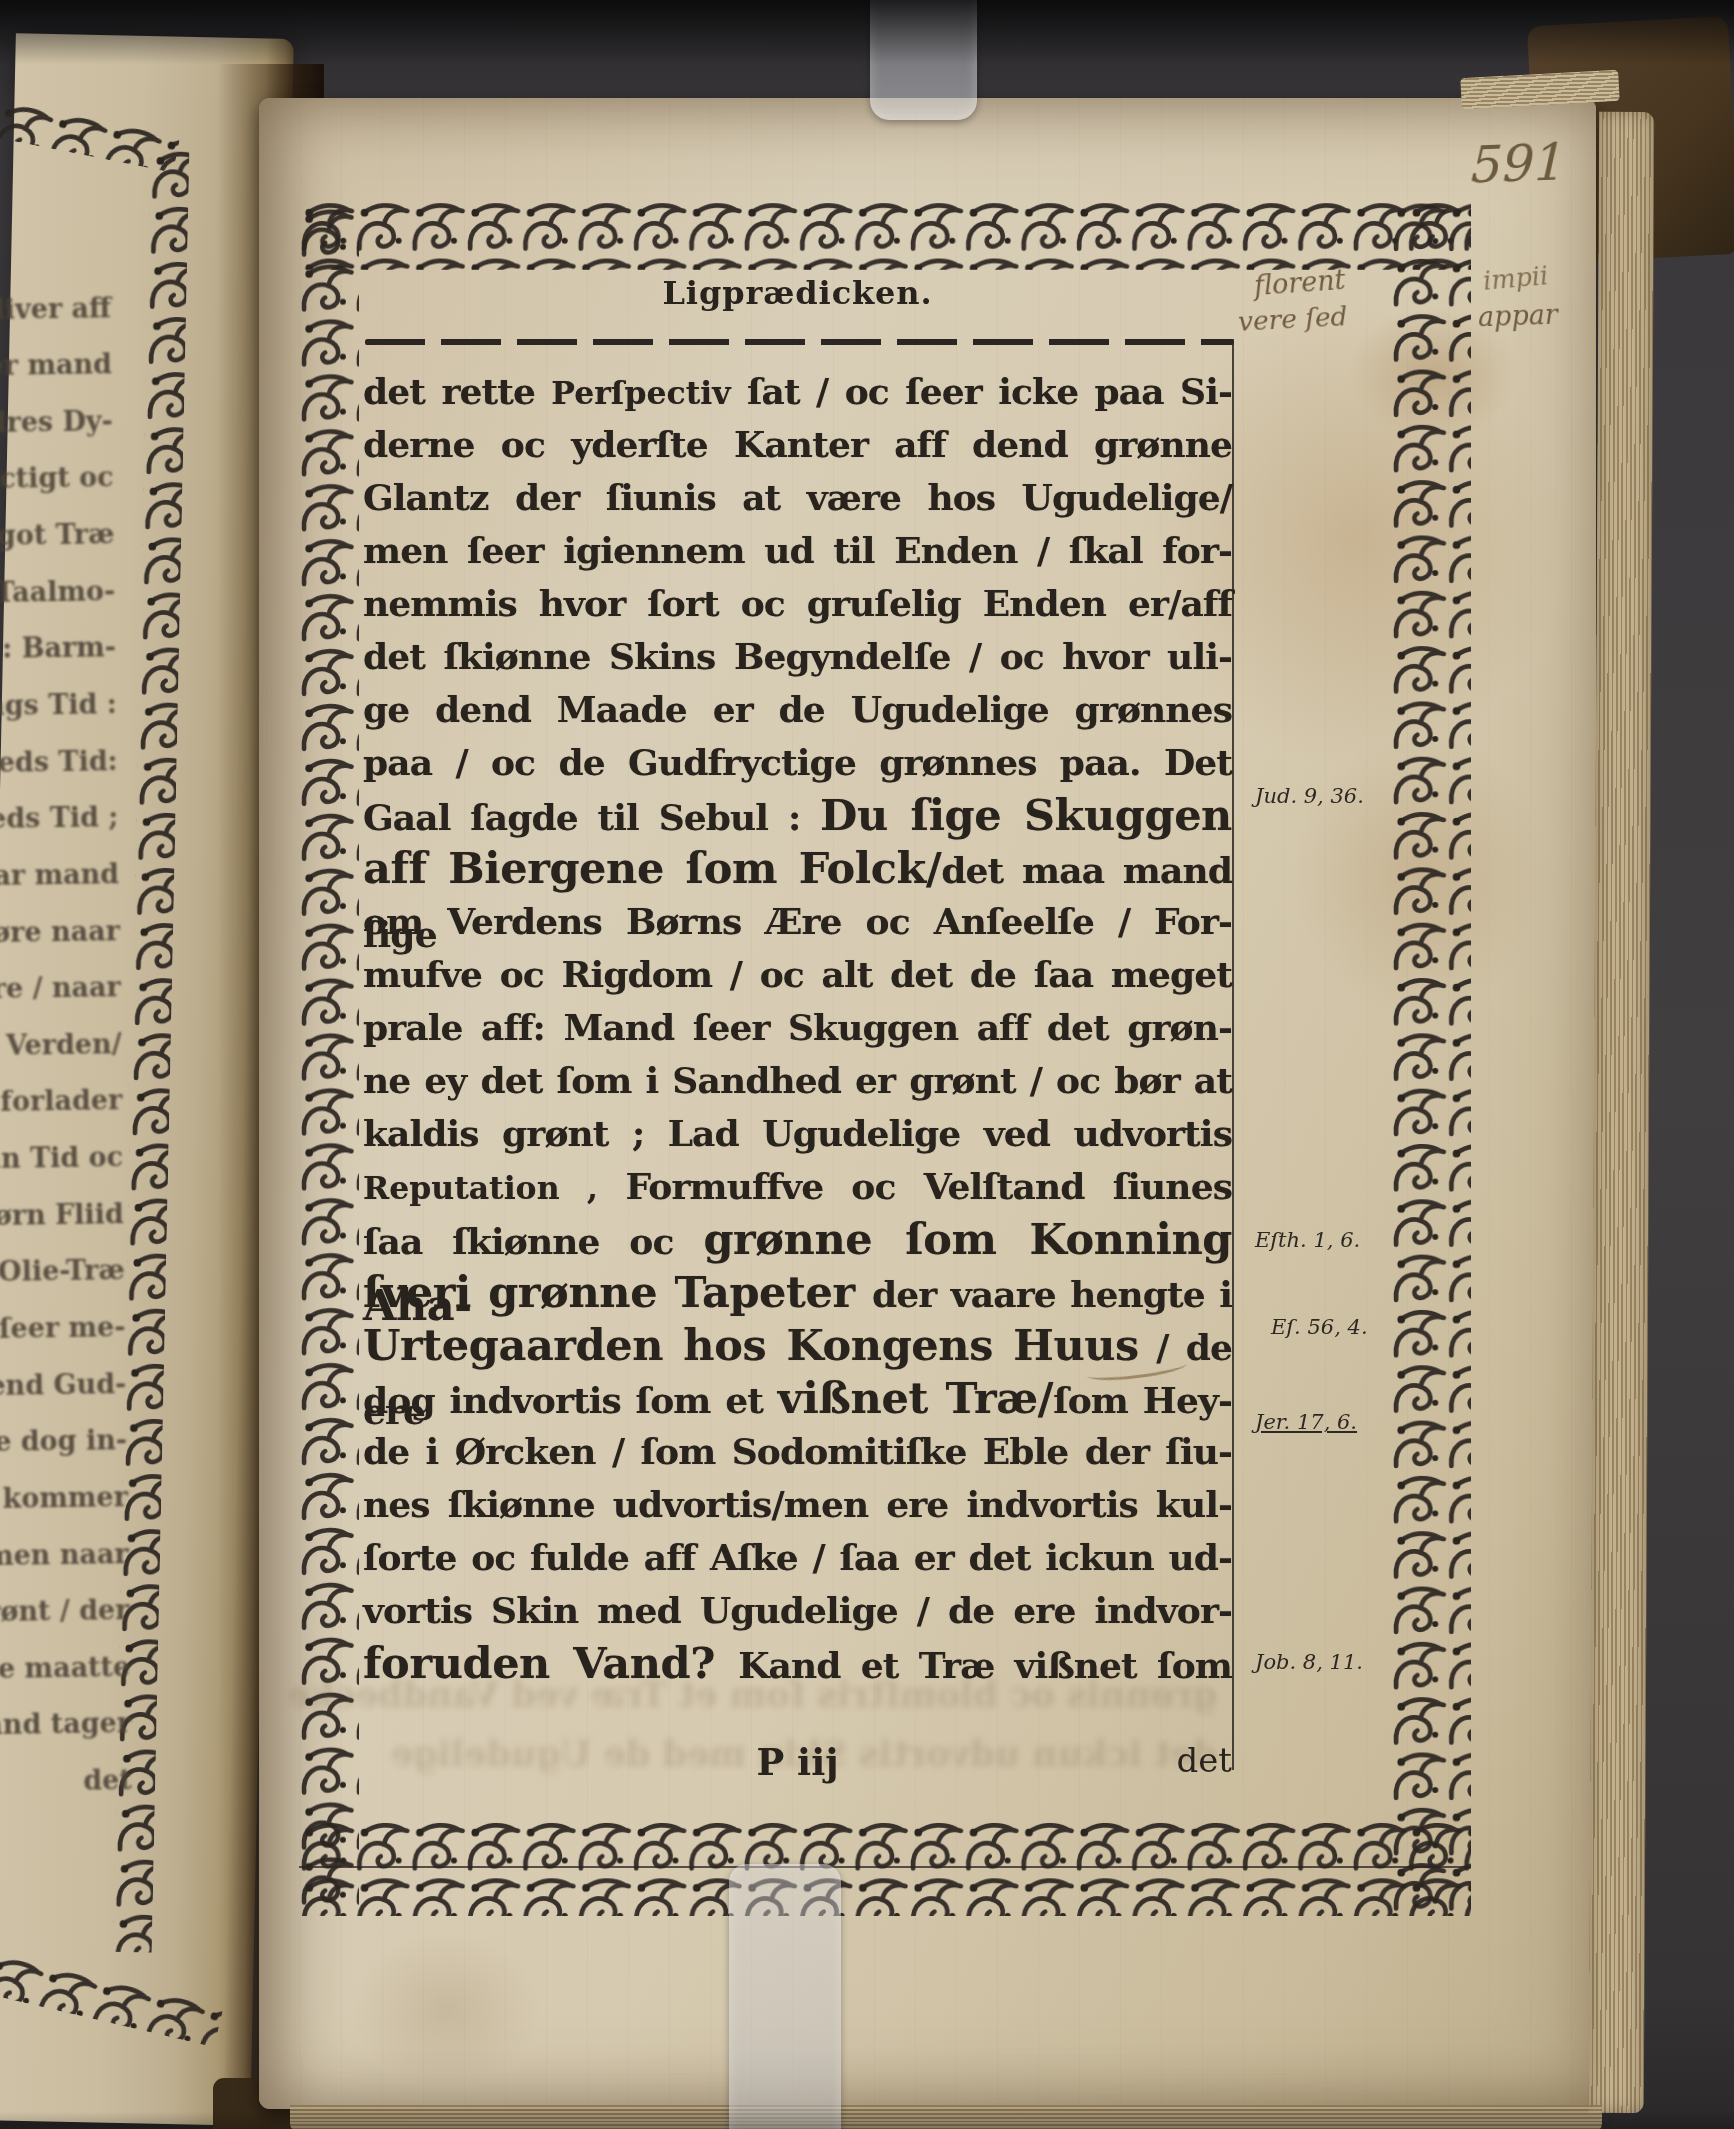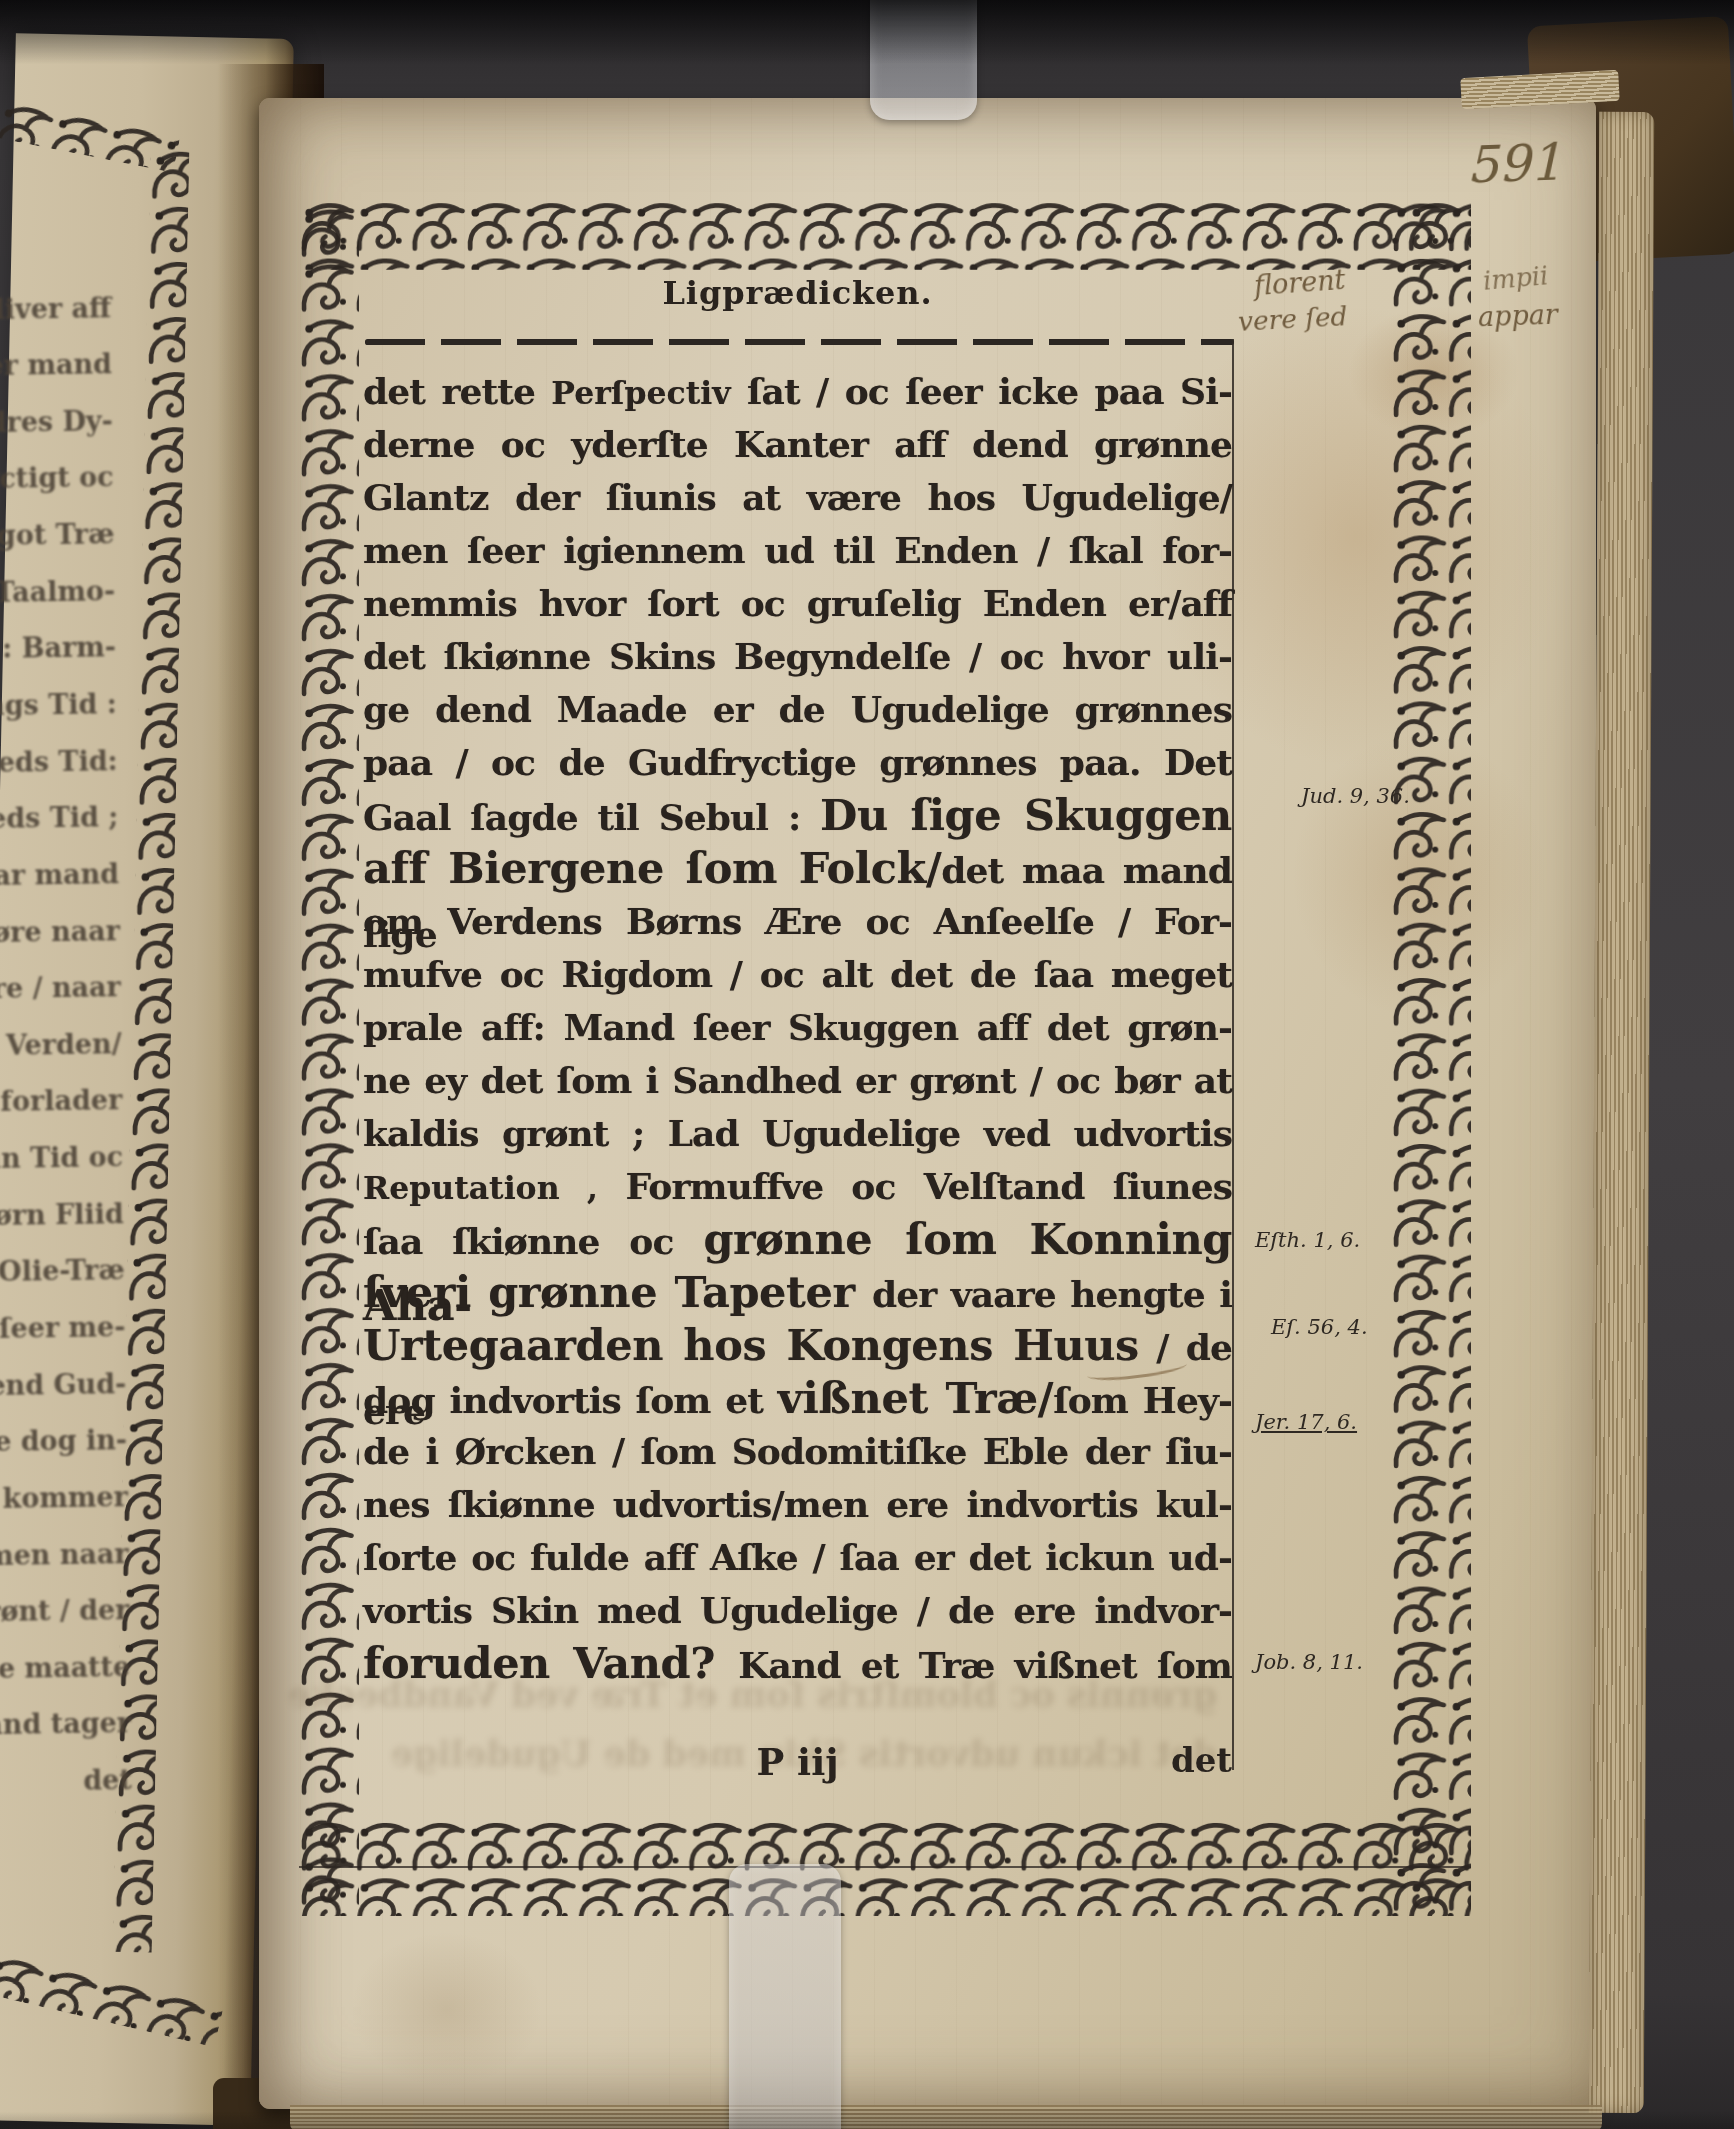--- a/index.html
+++ b/index.html
@@ -38,21 +38,21 @@
     background:repeating-linear-gradient(90deg,#2b2622 0 60px,rgba(0,0,0,0) 60px 76px);border-radius:2.6px;}
   #col-rule{left:973px;top:241px;width:1.7px;height:1431px;background:#2e2822;opacity:.85;}
   
   #text-block{left:104px;top:267px;width:869px;color:#29231e;}
   .line{margin:0;height:53px;line-height:53px;text-align:justify;text-align-last:justify;font-weight:700;letter-spacing:-0.9px;white-space:normal;text-shadow:0 0 0.9px rgba(40,30,20,.35);}
   .seg-n{font-size:36px;}
   .seg-l{font-size:43px;letter-spacing:-0.4px;}
   .seg-r{font-size:31.5px;font-weight:700;letter-spacing:0;}
   #sig-row{left:104px;top:1642px;width:869px;height:53px;}
   #signature{position:absolute;left:50%;transform:translateX(-50%);font-size:37px;font-weight:700;color:#29231e;}
-  #catchword{position:absolute;right:0;font-size:34px;font-weight:700;color:#29231e;}
+  #catchword{position:absolute;right:0;font-size:34px;font-weight:400;color:#29231e;}
   
   .mref{position:absolute;left:996px;white-space:nowrap;font-style:italic;font-size:21px;font-weight:400;color:#2e2822;}
   
   .hand{position:absolute;font-style:italic;color:#6f5b3e;filter:blur(0.3px);white-space:nowrap;}
   #ann-florent{left:995px;top:169px;font-size:27px;transform:rotate(-4deg);}
   #ann-vere{left:979px;top:205px;font-size:26.4px;transform:rotate(-3deg);}
   #ann-impii{left:1224px;top:165px;font-size:25.6px;transform:rotate(-5deg);opacity:.8;}
   #ann-appar{left:1219px;top:202px;font-size:27px;transform:rotate(-2deg);}
   #pageno{left:1212px;top:37px;font-size:50px;color:#6b5a3c;transform:rotate(-2deg) skewX(-4deg);filter:blur(0.3px);font-style:italic;}
   #scribble{left:828px;top:1264px;width:100px;height:12.8px;border-bottom:3px solid rgba(122,95,60,.6);border-radius:50%;transform:rotate(-7deg);filter:blur(0.5px);}
@@ -199,21 +199,21 @@
         <p class="line"><span class="seg-n">vortis Skin med Ugudelige / de ere indvor-</span></p>
         <p class="line"><span class="seg-l">foruden Vand? </span><span class="seg-n">Kand et Træ vißnet ſom</span></p>
       </div>
 
     <div id="sig-row" class="abs">
       <span id="signature">P iij</span>
       <span id="catchword">det</span>
     </div>
 
     <div id="margin-refs">
-        <div class="mref" style="top: 686px; margin-left: 46px;">Jud. 9, 36.</div>
+        <div class="mref" style="top: 686px;">Jud. 9, 36.</div>
         <div class="mref" style="top: 1130px;">Eſth. 1, 6.</div>
         <div class="mref" style="top: 1217px; margin-left: 16px;">Eſ. 56, 4.</div>
         <div class="mref" style="top: 1312px; text-decoration: underline;">Jer. 17, 6.</div>
         <div class="mref" style="top: 1552px;">Job. 8, 11.</div>
       </div>
 
     <div id="scribble" class="abs"></div>
   </div>
 
   <div id="fore-edge" class="abs"></div>

